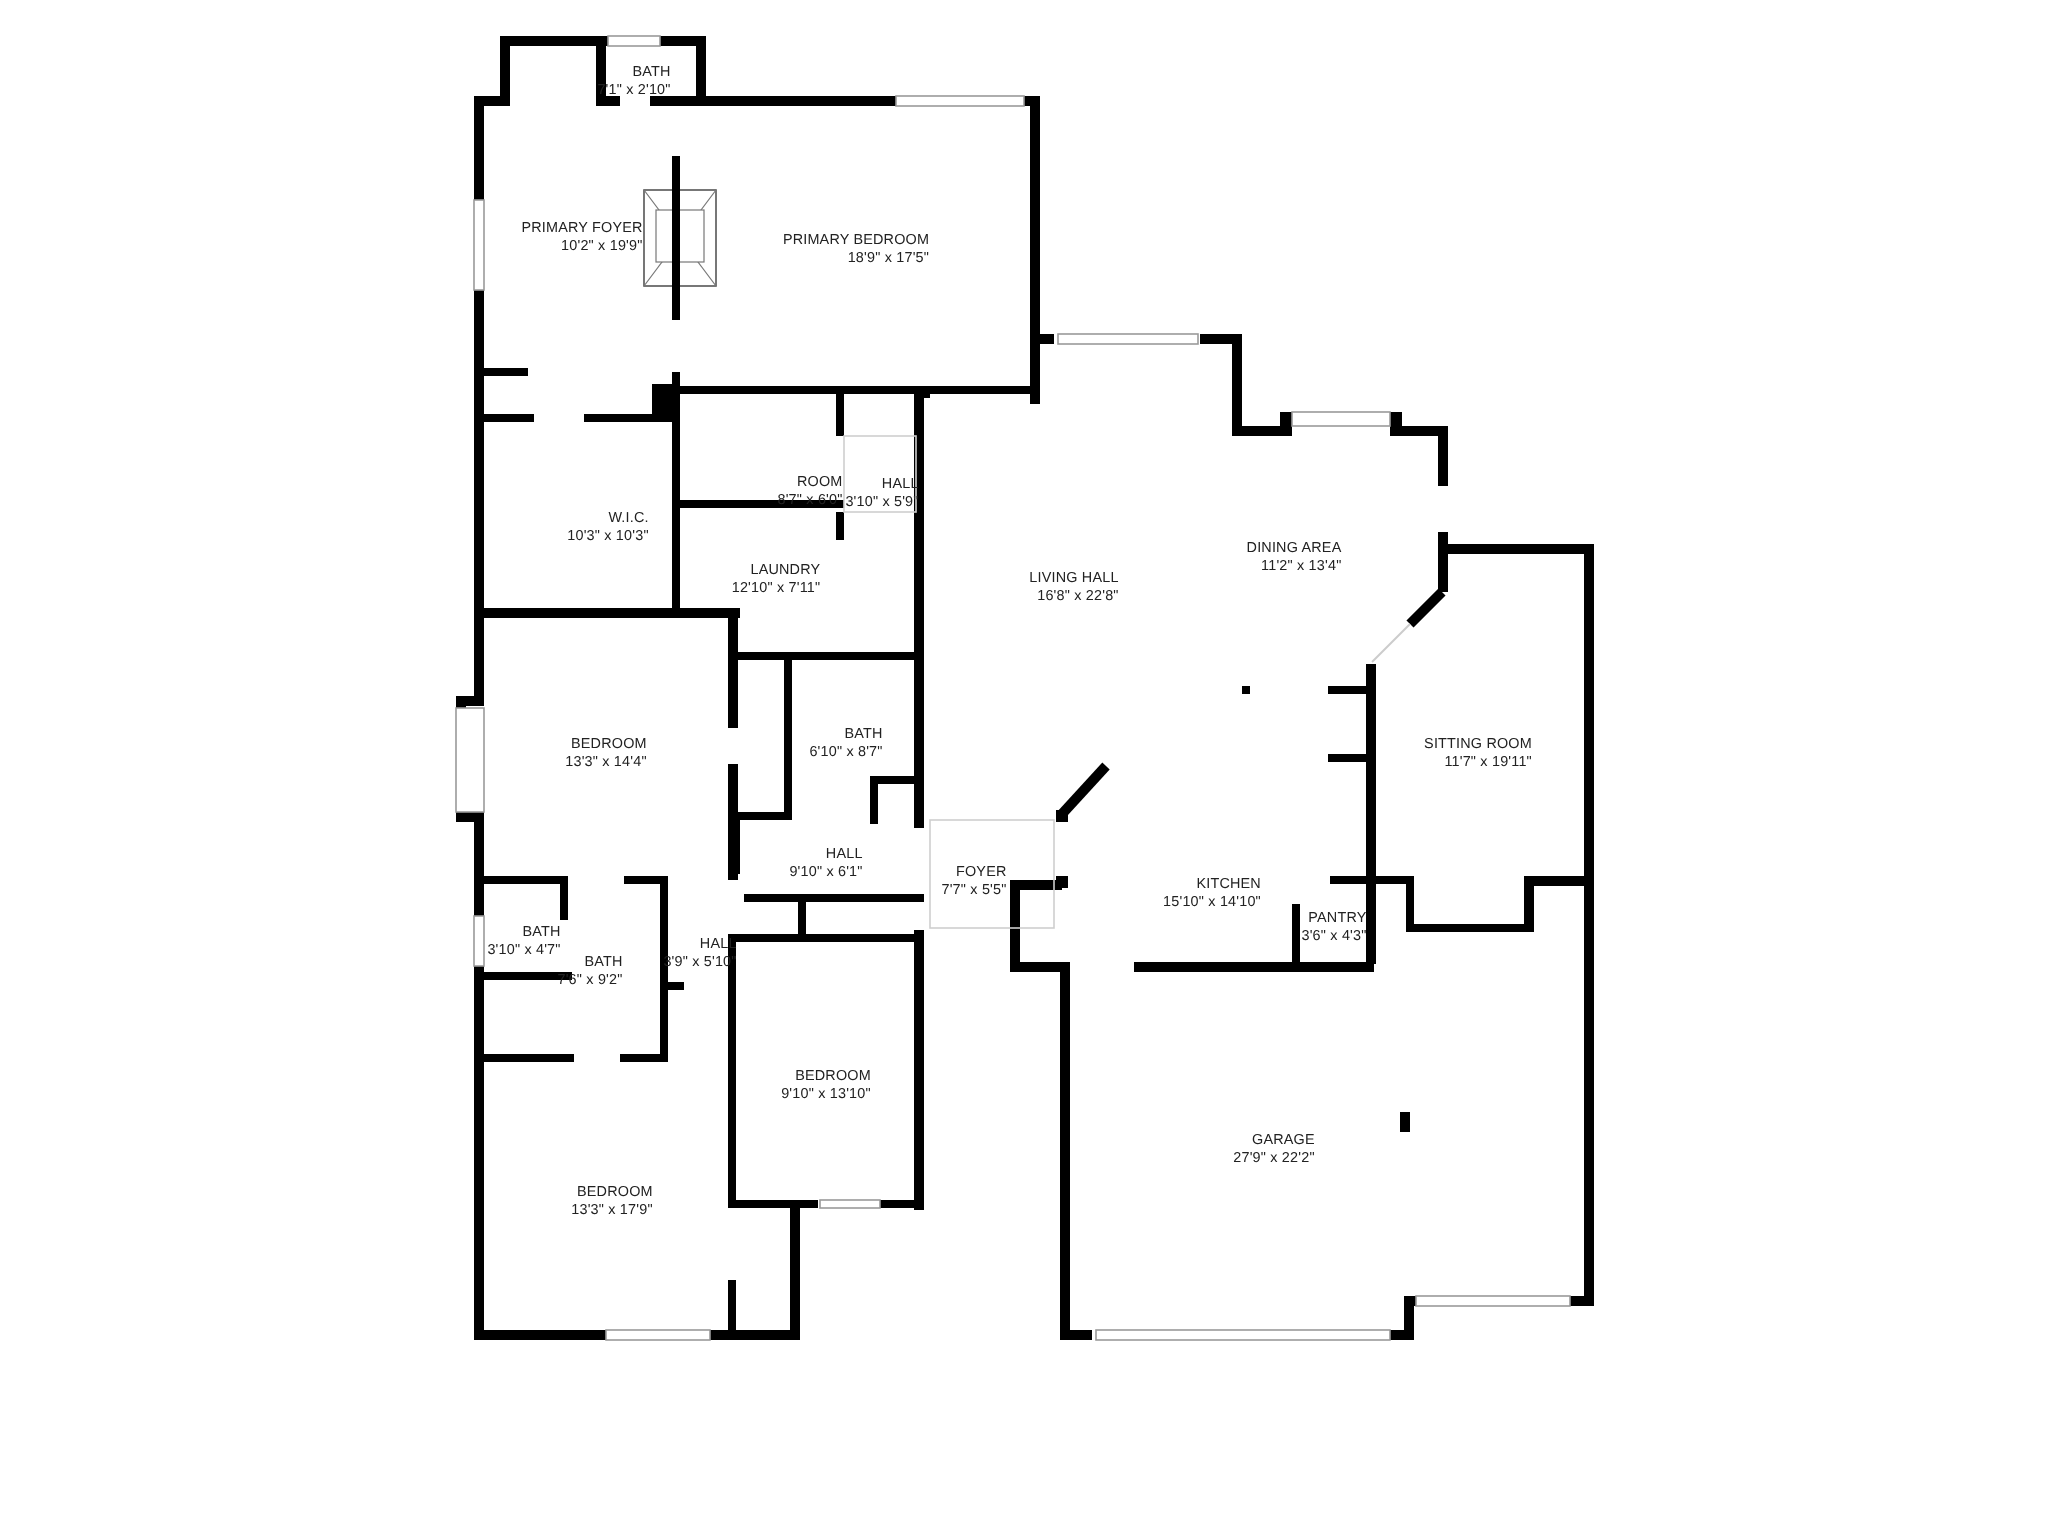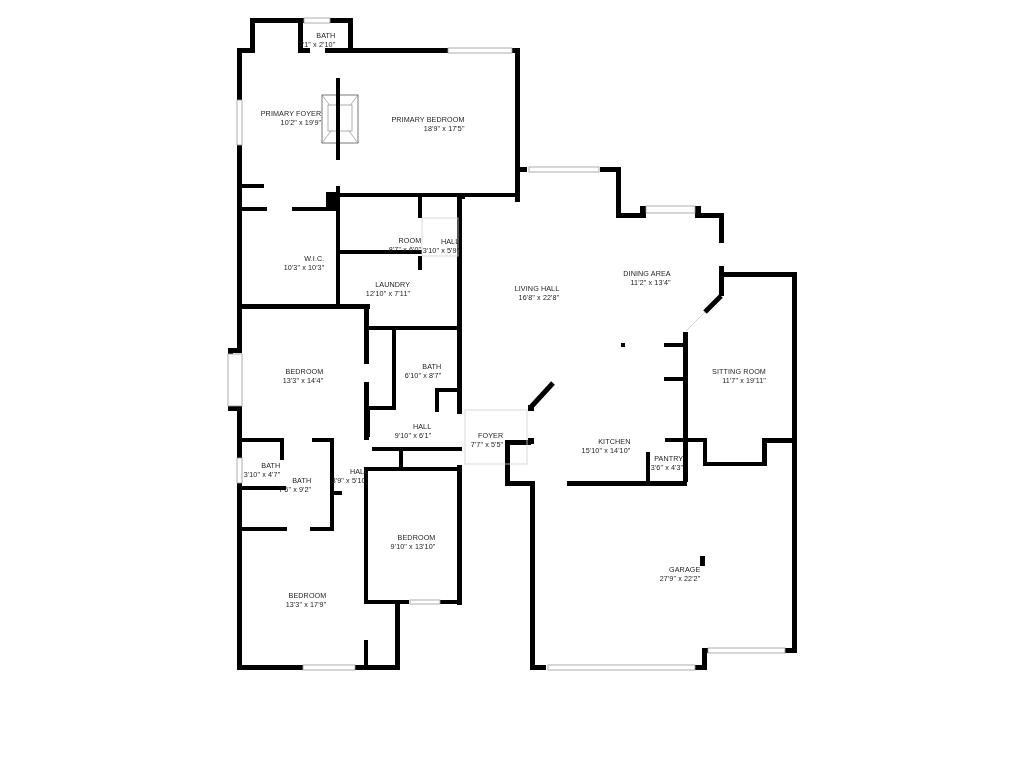--- a/index.html
+++ b/index.html
@@ -227,21 +227,21 @@
       <span class="dim">7'6" x 9'2"</span>
     </div>
     <div class="label" style="left: 350px; top: 476px;">
       <span class="name">HALL</span>
       <span class="dim">3'9" x 5'10"</span>
     </div>
     <div class="label" style="left: 413px; top: 542px;">
       <span class="name">BEDROOM</span>
       <span class="dim">9'10" x 13'10"</span>
     </div>
-    <div class="label" style="left: 680px; top: 574px;">
+    <div class="label" style="left: 637px; top: 574px;">
       <span class="name">GARAGE</span>
       <span class="dim">27'9" x 22'2"</span>
     </div>
     <div class="label" style="left: 306px; top: 600px;">
       <span class="name">BEDROOM</span>
       <span class="dim">13'3" x 17'9"</span>
     </div>
   </div>
 
 </body></html>

